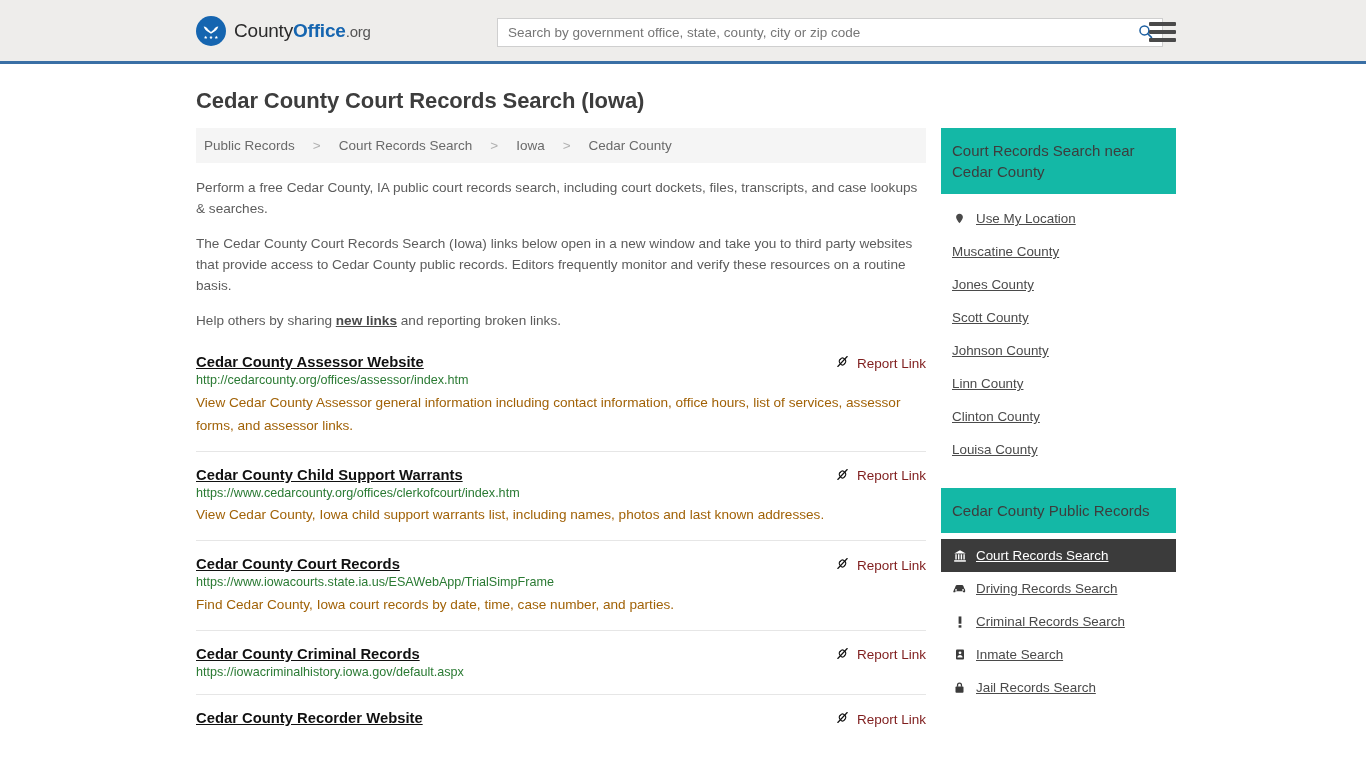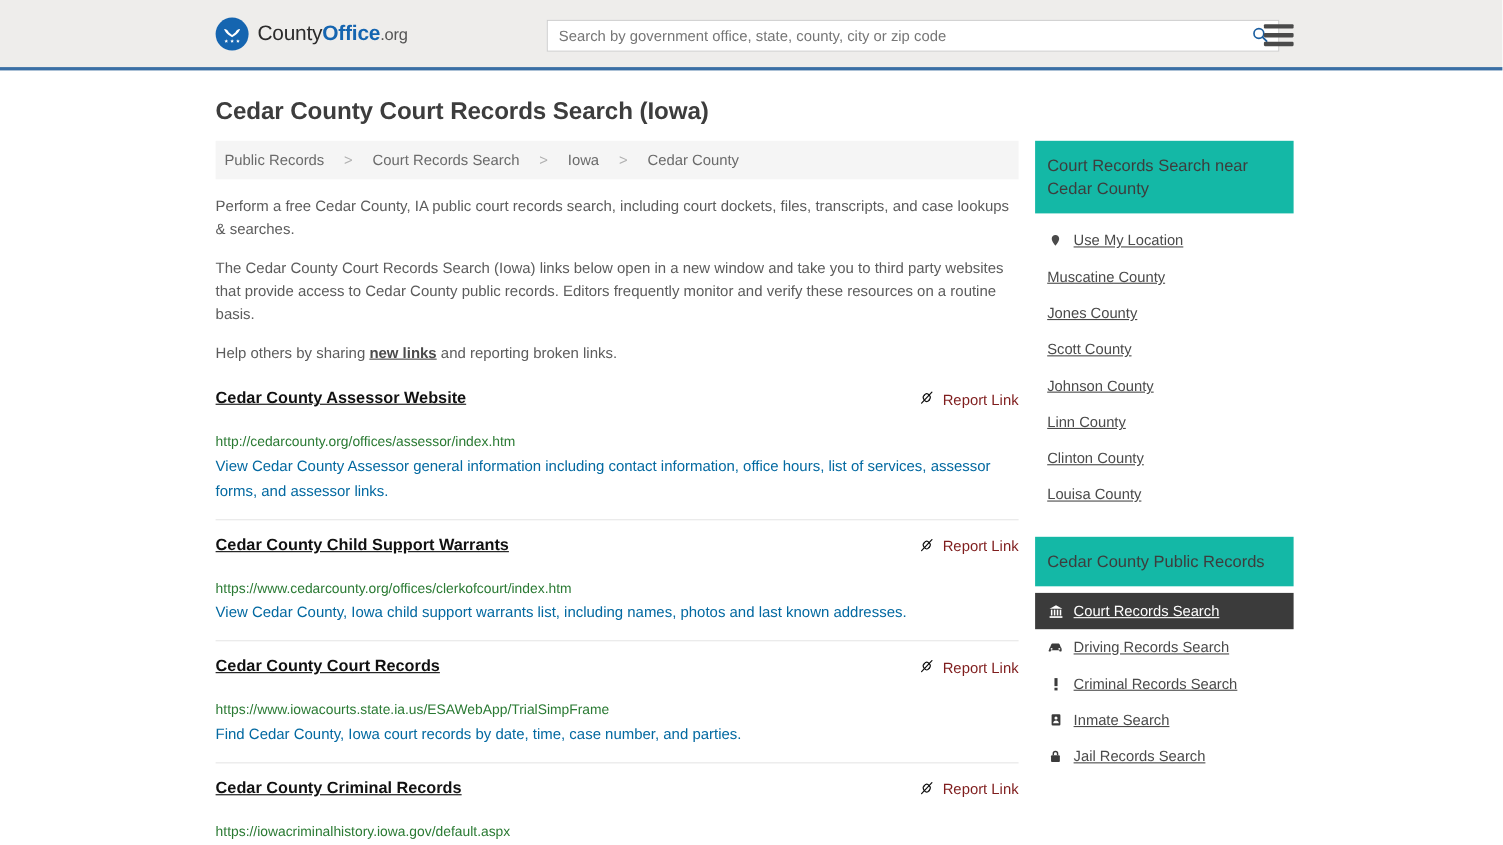--- a/index.html
+++ b/index.html
@@ -175,27 +175,27 @@
     color: #7f1d1d;
     cursor: pointer;
     white-space: nowrap;
     flex-shrink: 0;
     margin-left: 14px;
     padding-top: 1px;
   }
   .result-url {
     font-size: 12.6px;
     color: #2a7a33;
-    margin-top: 21px;
+    margin-top: 0;
     word-break: break-all;
     line-height: 1.3;
   }
   .result-desc {
     font-size: 13.6px;
-    color: #0369a1;
+    color: #a16207;
     line-height: 1.7;
     margin-top: 2px;
   }
 
   
   .panel { margin-bottom: 22px; }
   .panel-head {
     background: #14b8a6;
     padding: 12px 11px;
     font-size: 15px;

